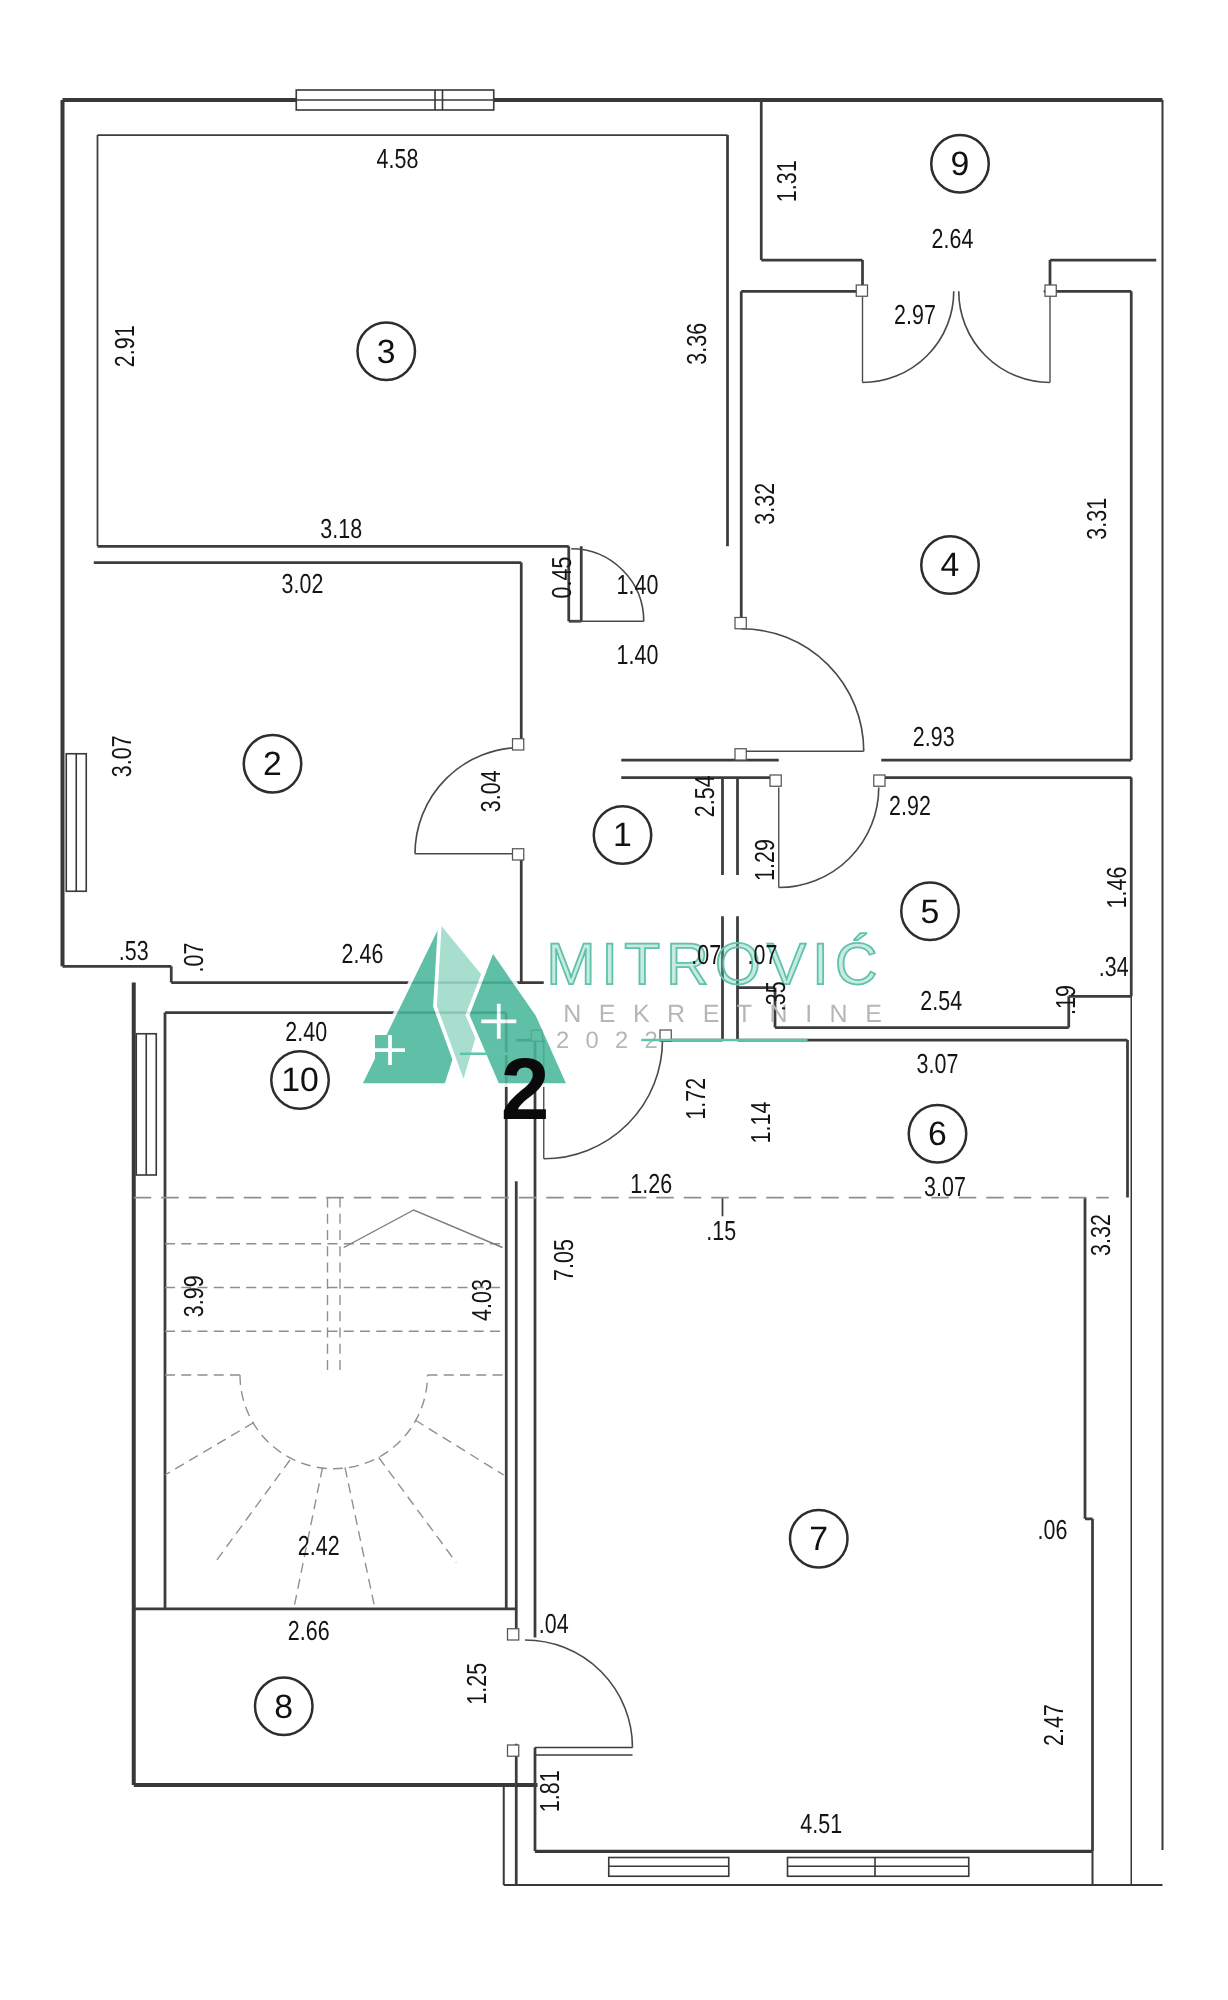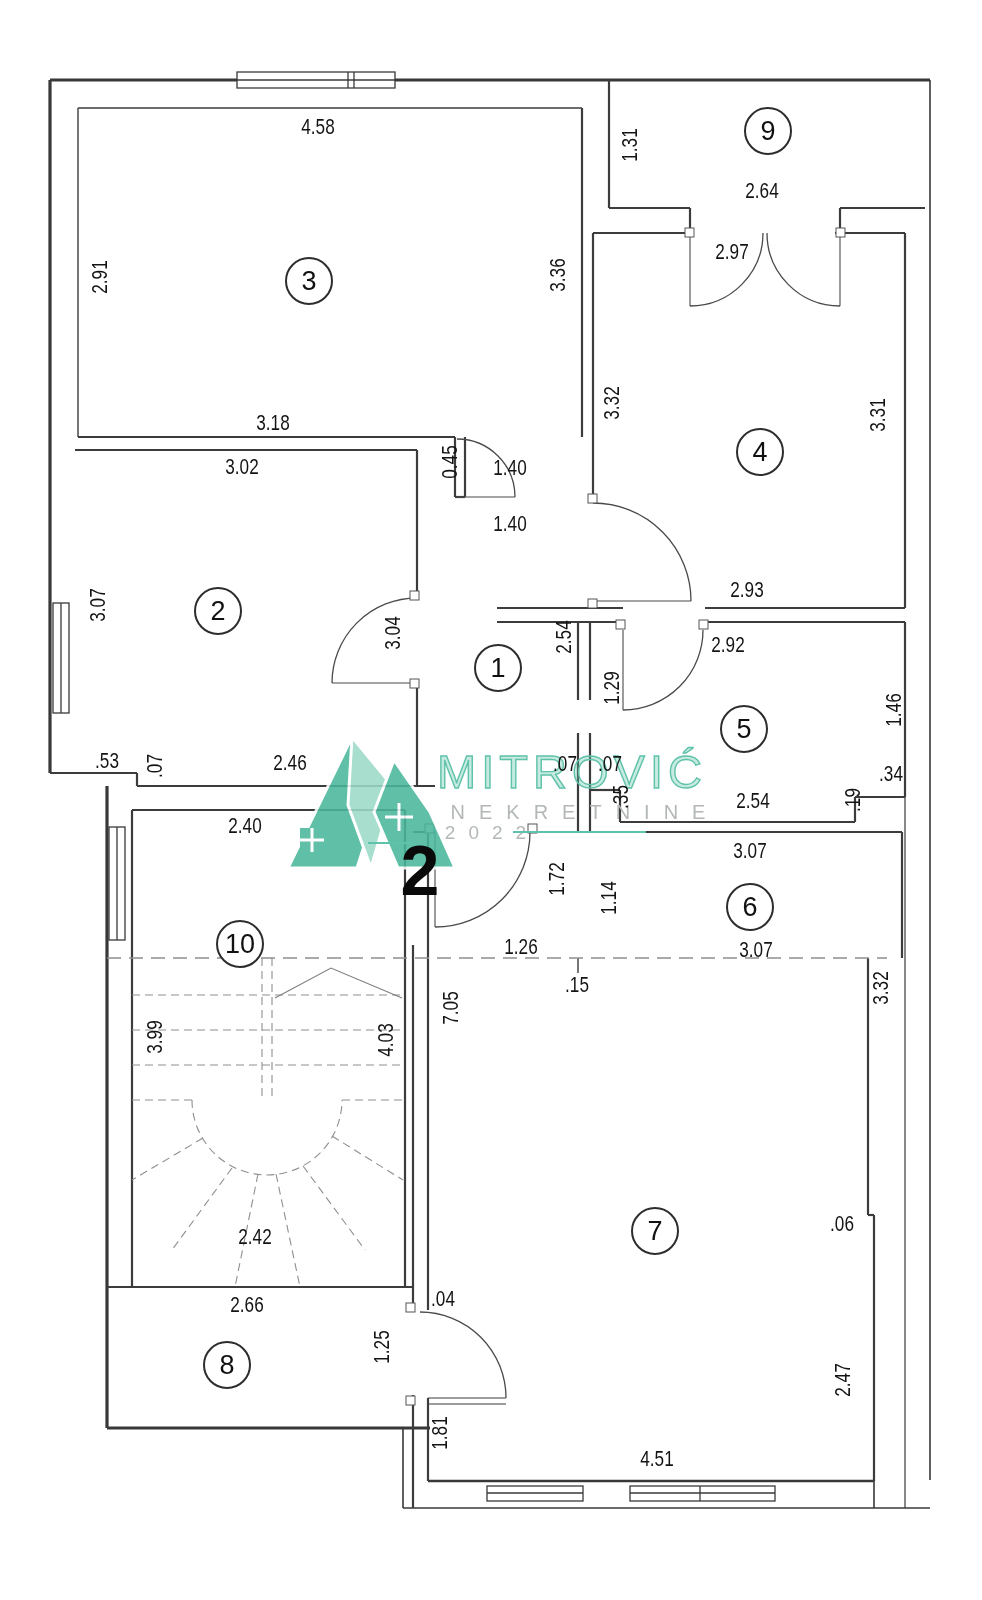--- a/index.html
+++ b/index.html
@@ -233,21 +233,21 @@
     </div>
   <div class="room" style="left:655px;top:1231px;">
       <span>7</span>
     </div>
   <div class="room" style="left:227px;top:1365px;">
       <span>8</span>
     </div>
   <div class="room" style="left:768px;top:131px;">
       <span>9</span>
     </div>
-  <div class="room" style="left:240px;top:944px;">
+  <div class="room" style="left:240px;top:864px;">
       <span>10</span>
     </div>
 
   <div class="dim" style="left:318px;top:127px;">4.58</div>
   <div class="dimv" style="left:100px;top:277px;">2.91</div>
   <div class="dim" style="left:273px;top:423px;">3.18</div>
   <div class="dim" style="left:242px;top:467px;">3.02</div>
   <div class="dimv" style="left:98px;top:605px;">3.07</div>
   <div class="dim" style="left:107px;top:761px;">.53</div>
   <div class="dimv" style="left:155px;top:766px;">.07</div>

